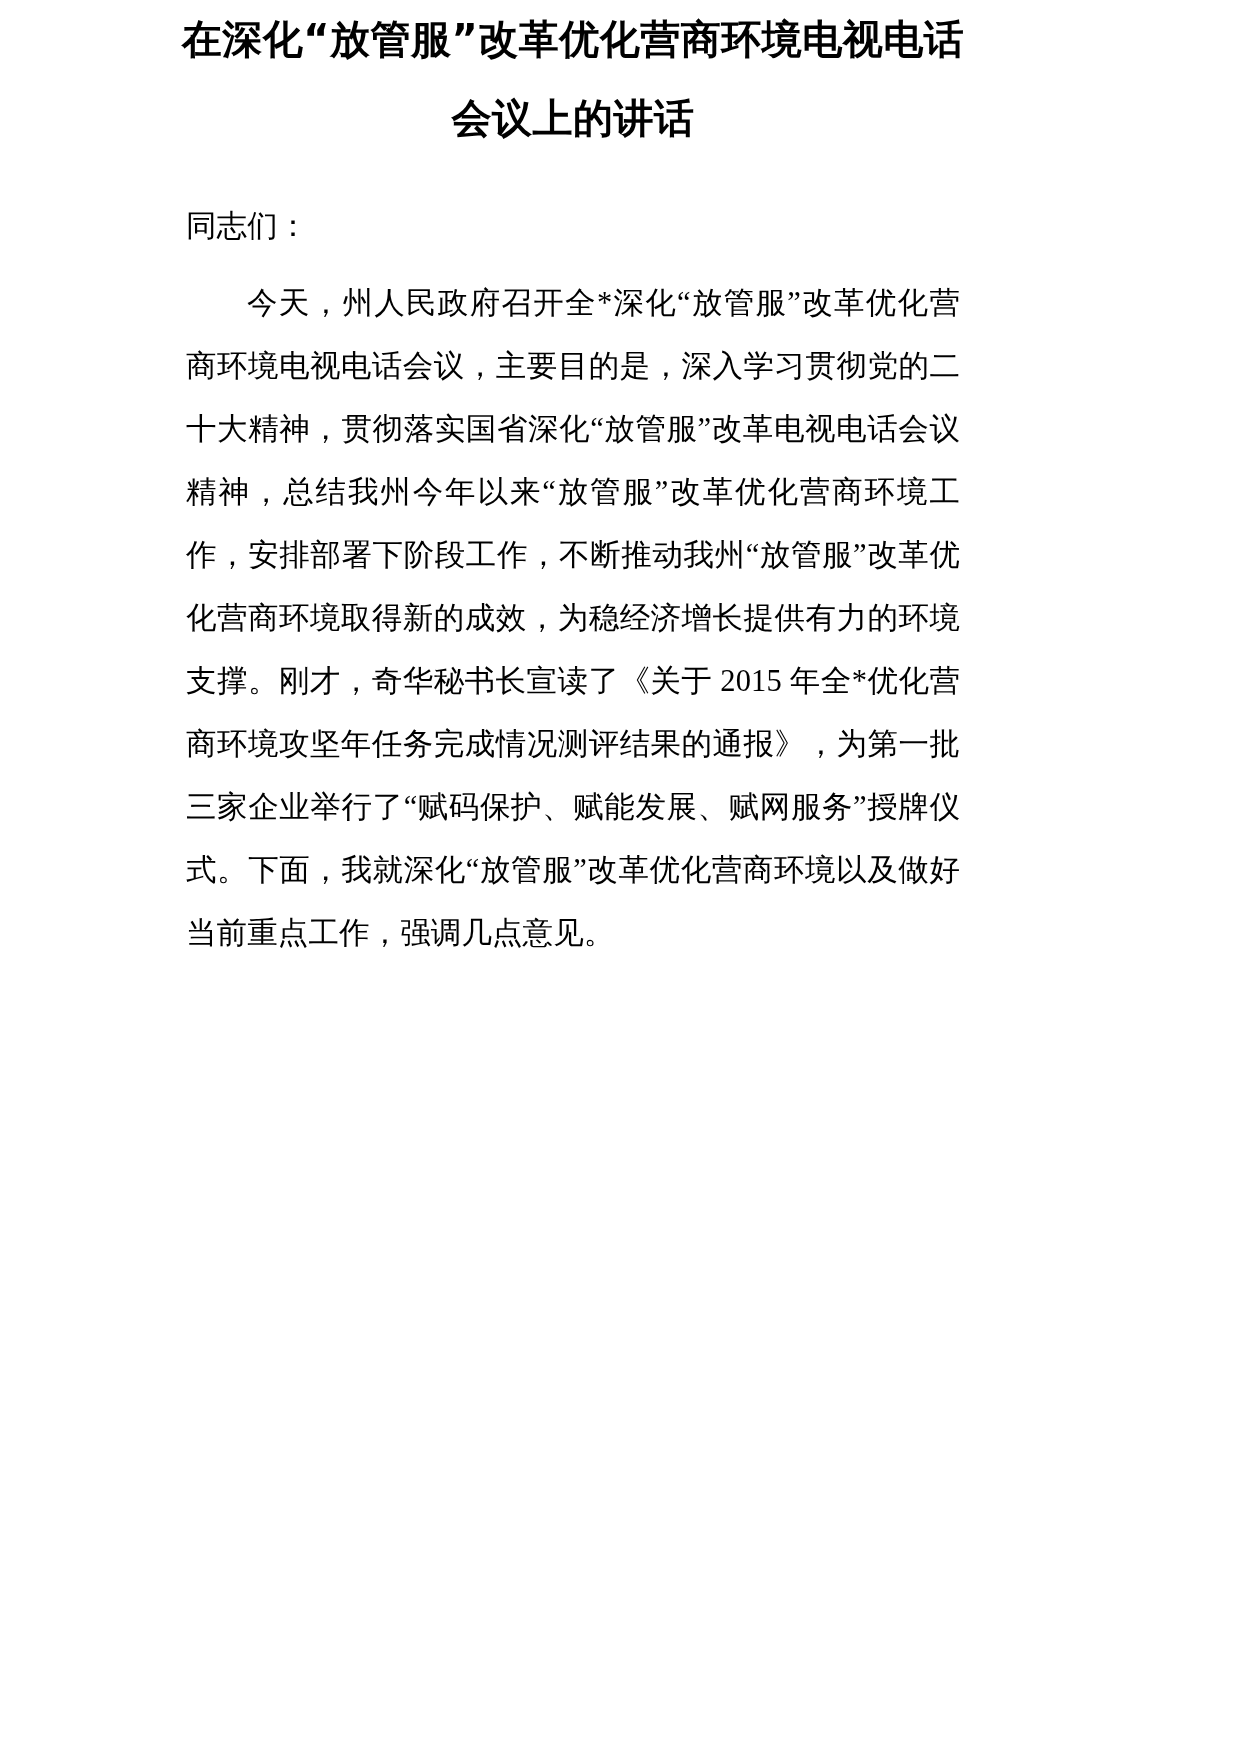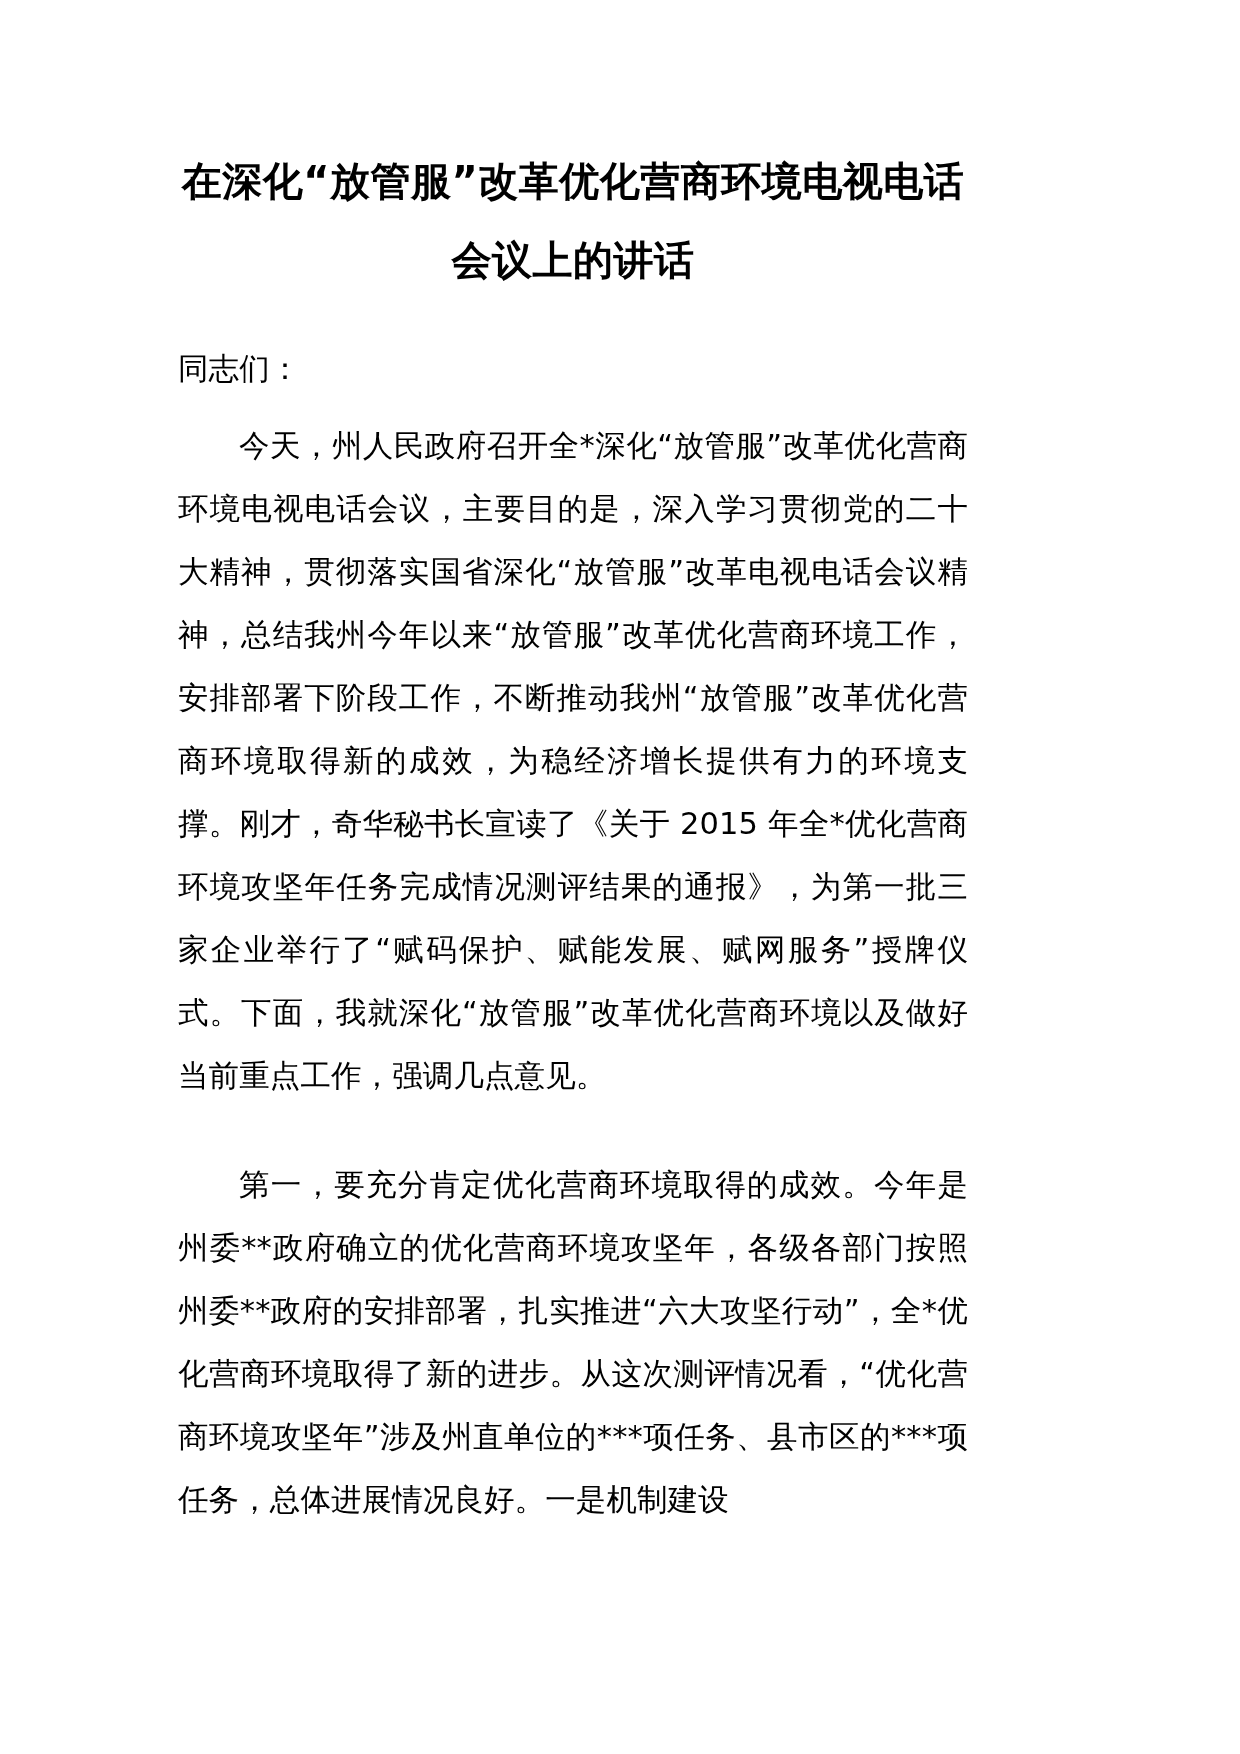--- a/index.html
+++ b/index.html
@@ -26,32 +26,32 @@
     top: 0;
     width: 790px;
   }
   .doc-title {
     font-size: 40px;
     font-weight: bold;
     text-align: center;
     line-height: 79px;
     letter-spacing: 0.5px;
     margin: 0;
-    padding-top: 142px;
     word-break: break-all;
   }
   .para {
     font-size: 30.5px;
     line-height: 63px;
     text-align: justify;
     text-align-last: left;
     text-justify: inter-character;
-    margin: 0;
+    margin: 8px;
     word-break: break-all;
     letter-spacing: 0.1px;
+    font-family: Liberation Serif, serif;
   }
   .para-salutation {
     margin-top: 37px;
   }
   .para-indent {
     text-indent: 2em;
   }
   .para-gap {
     margin-top: 14px;
   }
@@ -64,16 +64,15 @@
 
 <div class="page">
   <div class="doc-body">
 
     <h1 class="doc-title">在深化“放管服”改革优化营商环境电视电话会议上的讲话</h1>
 
     <p class="para para-salutation">同志们：</p>
 
     <p class="para para-indent para-gap">今天，州人民政府召开全*深化“放管服”改革优化营商环境电视电话会议，主要目的是，深入学习贯彻党的二十大精神，贯彻落实国省深化“放管服”改革电视电话会议精神，总结我州今年以来“放管服”改革优化营商环境工作，安排部署下阶段工作，不断推动我州“放管服”改革优化营商环境取得新的成效，为稳经济增长提供有力的环境支撑。刚才，奇华秘书长宣读了《关于 2015 年全*优化营商环境攻坚年任务完成情况测评结果的通报》，为第一批三家企业举行了“赋码保护、赋能发展、赋网服务”授牌仪式。下面，我就深化“放管服”改革优化营商环境以及做好当前重点工作，强调几点意见。</p>
 
-    <p class="para para-indent para-gap-lg">第一，要充分肯定优化营商环境取得的成效。今年是州委**政府确立的优化营商环境攻坚年，各级各部门按照州委**政府的安排部署，扎实推进“六大攻坚行动”，全*优化营商环境取得了新的进步。从这次测评情况看，“优化营商环境攻坚年”涉及州直单位的***项任务、县市区的***项任务，总体进展情况良好。一是机制建设</p>
 
   </div>
 </div>
 
 </body></html>

